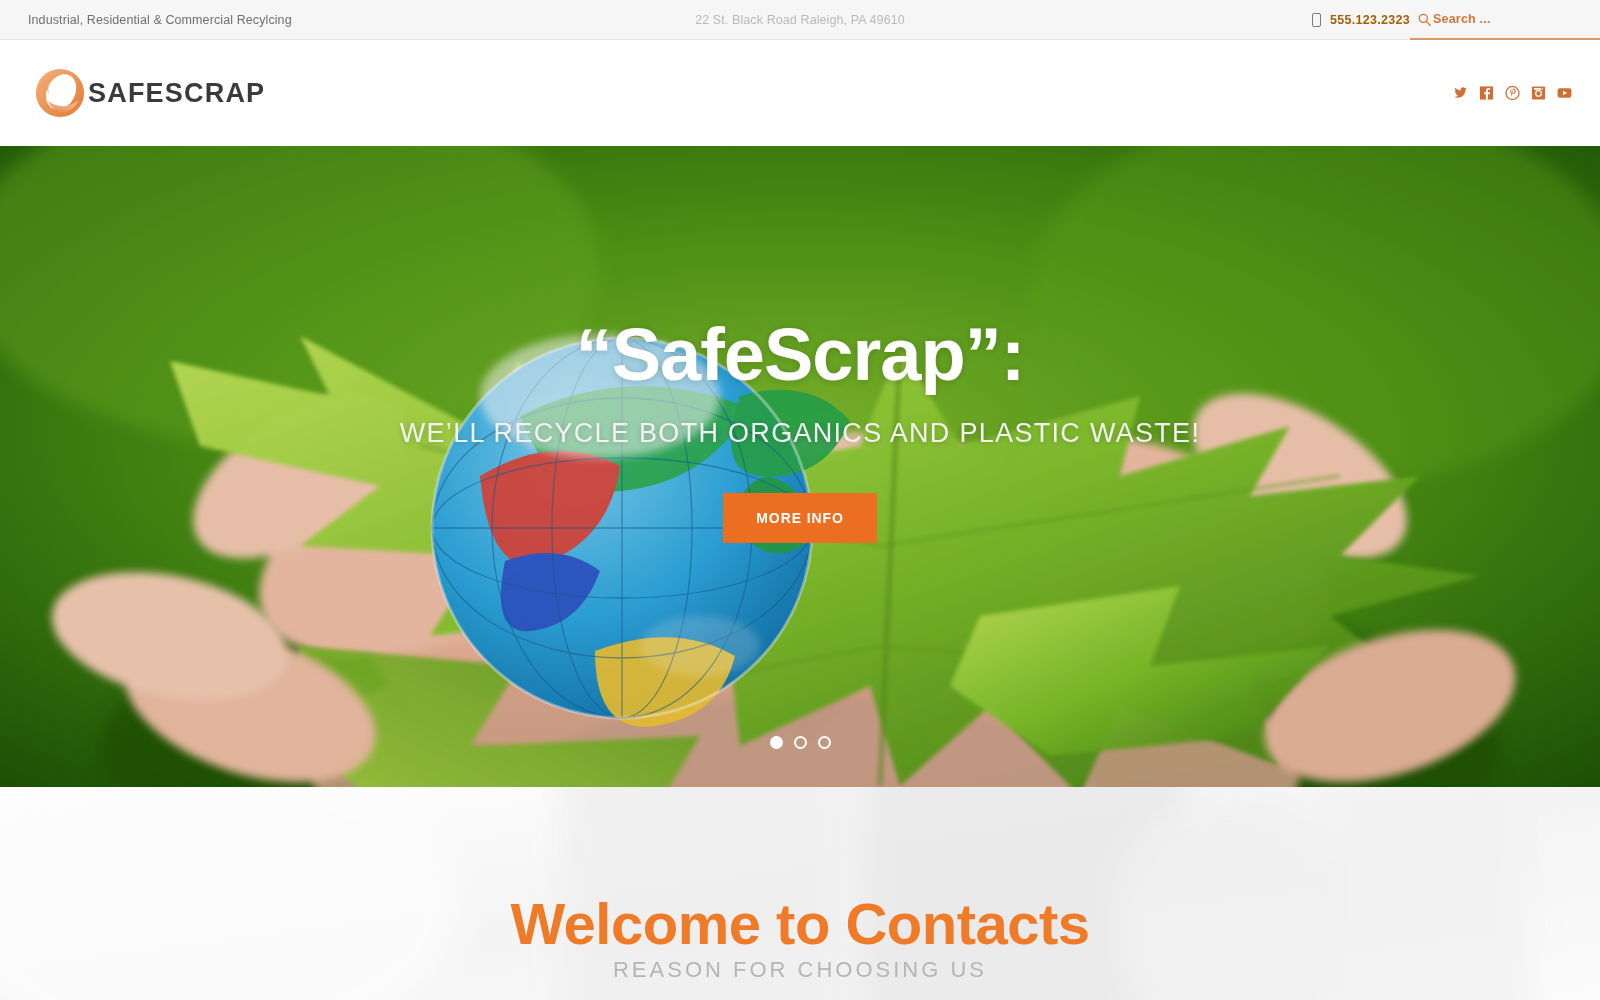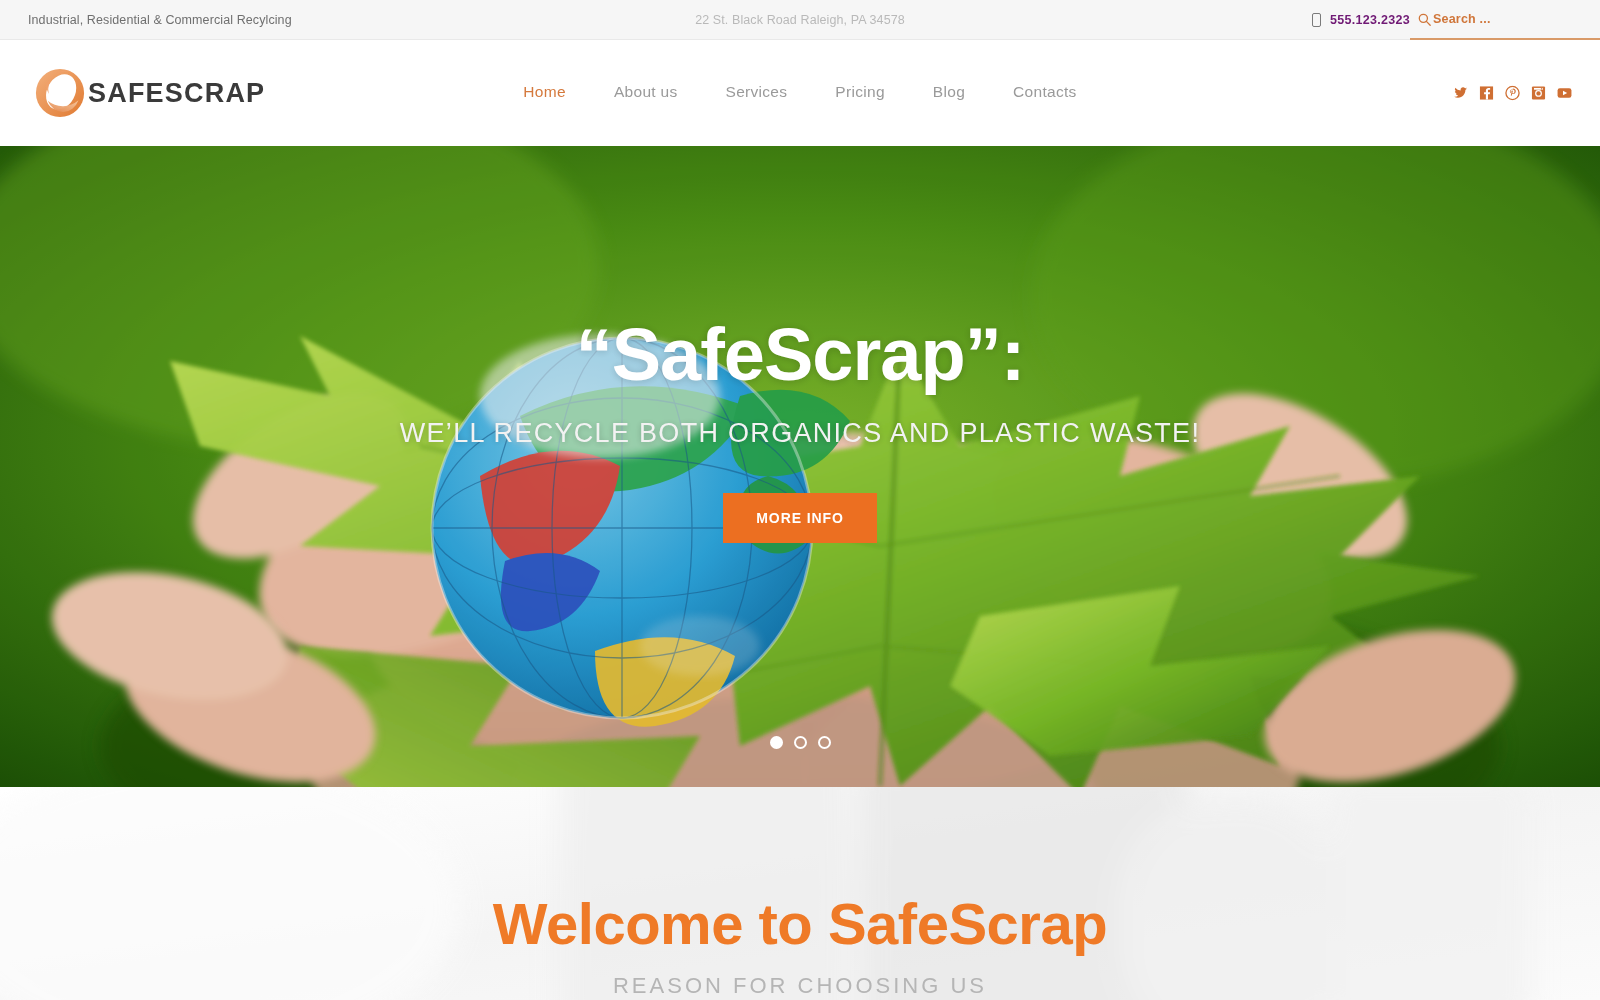--- a/index.html
+++ b/index.html
@@ -24,21 +24,21 @@
     position: absolute; left: 28px; top: 50%; transform: translateY(-50%);
     font-size: 12.5px; color: #6f6f6f; letter-spacing: .1px;
   }
   .topbar-address {
     position: absolute; left: 50%; transform: translate(-50%, -50%); top: 50%;
     font-size: 12.5px; color: #b9b9b9; letter-spacing: .1px;
   }
   .topbar-phone {
     position: absolute; right: 190px; top: 50%; transform: translateY(-50%);
     display: flex; align-items: center; gap: 9px;
-    font-size: 12.5px; font-weight: bold; color: #701a75; letter-spacing: .3px;
+    font-size: 12.5px; font-weight: bold; color: #a16207; letter-spacing: .3px;
   }
   .mobile-icon {
     width: 9px; height: 14px;
     border: 1.4px solid #7a7a7a; border-radius: 2px;
     display: inline-block;
   }
   .topbar-search {
     position: absolute; right: 0; top: 0; height: 40px; width: 190px;
     display: flex; align-items: center; gap: 2px;
     padding-left: 8px;
@@ -142,30 +142,30 @@
   .welcome-bg { position: absolute; inset: 0; }
   .welcome-inner {
     position: absolute; left: 0; right: 0; top: 108px;
     text-align: center; z-index: 4;
   }
   .welcome-title {
     font-size: 58px; font-weight: bold; color: #ef7a27;
     letter-spacing: -.5px; line-height: 1;
   }
   .welcome-sub {
-    margin-top: 20px;
+    margin-top: 4px;
     font-size: 22px; color: #b5b5b5; letter-spacing: 3px;
   }
 </style>
 </head>
 <body>
 
 <div class="topbar">
   <div class="topbar-tagline">Industrial, Residential &amp; Commercial Recylcing</div>
-  <div class="topbar-address">22 St. Black Road Raleigh, PA 34578</div>
+  <div class="topbar-address">22 St. Black Road Raleigh, PA 49610</div>
 
   <div class="topbar-phone">
     <span class="mobile-icon"></span>
     <span>555.123.2323</span>
   </div>
 
   <div class="topbar-search">
     <svg class="search-icon" viewBox="0 0 16 16">
       <circle cx="6.6" cy="6.6" r="5" fill="none" stroke="#d0763a" stroke-width="1.6"></circle>
       <line x1="10.3" y1="10.3" x2="15" y2="15" stroke="#d0763a" stroke-width="1.6" stroke-linecap="round"></line>
@@ -188,28 +188,20 @@
         </linearGradient>
       </defs>
       <circle cx="50" cy="50" r="43" fill="url(#lgA)"></circle>
       <ellipse cx="52" cy="48" rx="25" ry="33" transform="rotate(28 52 48)" fill="#ffffff"></ellipse>
       <path d="M28 64 A 43 43 0 0 0 83 63 A 30 34 0 0 1 28 64 Z" fill="url(#lgB)" opacity="0.95"></path>
       <path d="M24 38 A 43 43 0 0 1 70 12 A 31 34 0 0 0 30 52 Z" fill="#f0a16a" opacity="0.9"></path>
     </svg>
     <span class="brand-name">SAFESCRAP</span>
   </div>
 
-  <div class="mainnav">
-    <a class="navitem active" href="#">Home</a>
-    <a class="navitem" href="#">About us</a>
-    <a class="navitem" href="#">Services</a>
-    <a class="navitem" href="#">Pricing</a>
-    <a class="navitem" href="#">Blog</a>
-    <a class="navitem" href="#">Contacts</a>
-  </div>
 
   <div class="social">
     <svg class="soc" viewBox="0 0 16 16">
       <path d="M15 3.2c-.5.25-1.05.4-1.6.48.58-.35 1-.9 1.25-1.56-.55.33-1.15.56-1.78.69A2.78 2.78 0 0 0 8.1 5.36 7.9 7.9 0 0 1 2.4 2.5a2.8 2.8 0 0 0 .86 3.72c-.45-.02-.88-.14-1.25-.35v.04c0 1.34.95 2.46 2.22 2.72-.23.06-.48.1-.73.1-.18 0-.35-.02-.52-.05a2.8 2.8 0 0 0 2.6 1.93A5.6 5.6 0 0 1 1 11.78a7.87 7.87 0 0 0 4.27 1.25c5.12 0 7.93-4.25 7.93-7.93v-.36A5.6 5.6 0 0 0 15 3.2z" fill="#cf6f33"></path>
     </svg>
     <svg class="soc" viewBox="0 0 16 16">
       <rect x="1" y="1" width="14" height="14" fill="#cf6f33"></rect>
       <path d="M9.6 15V9.3h1.9l.29-2.2H9.6V5.68c0-.64.18-1.07 1.1-1.07h1.17V2.64c-.2-.03-.9-.09-1.7-.09-1.69 0-2.84 1.03-2.84 2.92v1.63H5.42v2.2h1.91V15h2.27z" fill="#ffffff"></path>
     </svg>
     <svg class="soc" viewBox="0 0 16 16">
@@ -361,16 +353,16 @@
     <rect width="1600" height="213" fill="url(#wbg)"></rect>
     <g filter="url(#wsoft)" opacity="0.85">
       <rect x="560" y="-40" width="290" height="300" rx="16" fill="#efefef"></rect>
       <rect x="860" y="-30" width="330" height="290" rx="18" fill="#e9e9e9"></rect>
       <rect x="1120" y="10" width="230" height="260" rx="110" fill="#f0f0f0"></rect>
       <rect x="1330" y="-10" width="200" height="250" rx="20" fill="#f2f2f2"></rect>
       <ellipse cx="200" cy="120" rx="260" ry="150" fill="#fcfcfc"></ellipse>
     </g>
   </svg>
   <div class="welcome-inner">
-    <div class="welcome-title">Welcome to SafeScrap</div>
+    <div class="welcome-title">Welcome to Contacts</div>
     <div class="welcome-sub">REASON FOR CHOOSING US</div>
   </div>
 </div>
 
 </body></html>

